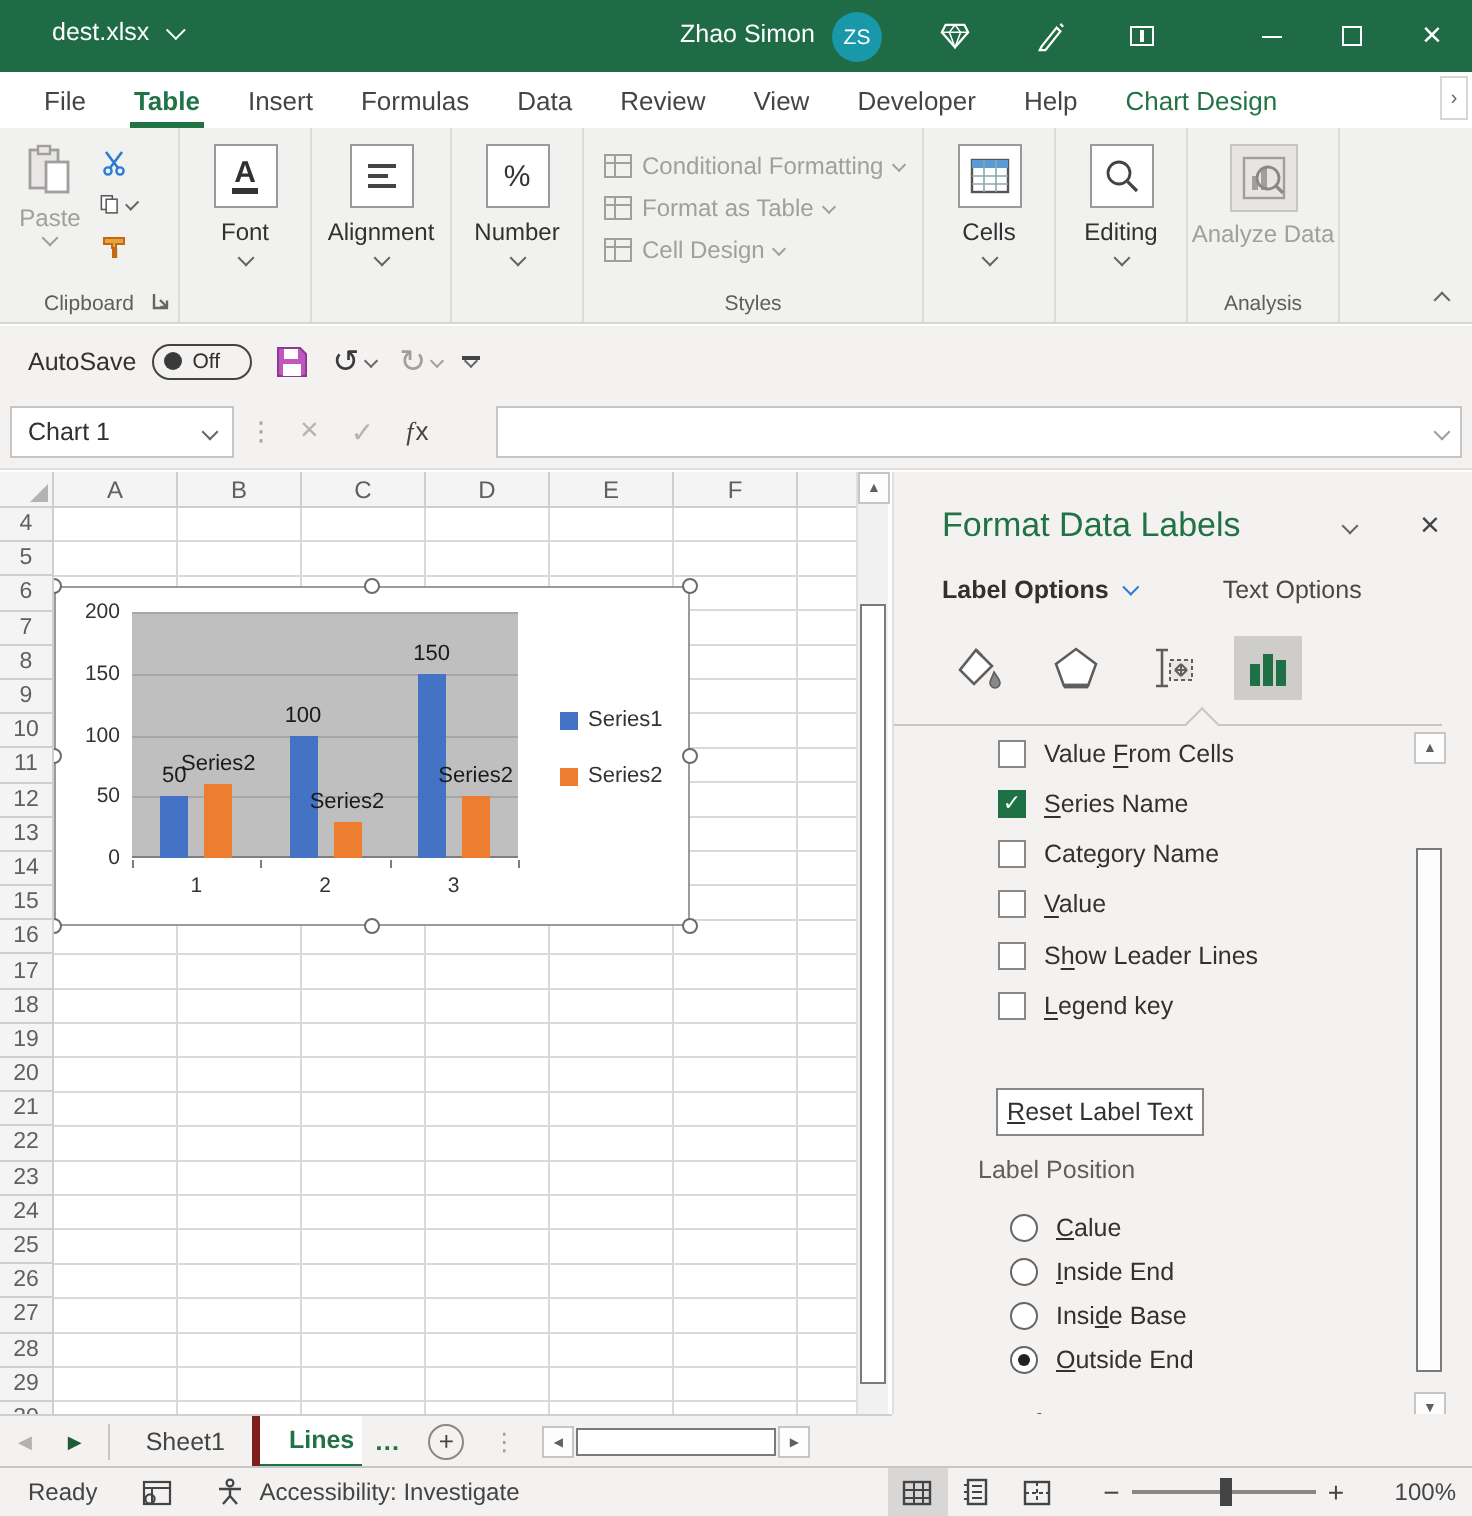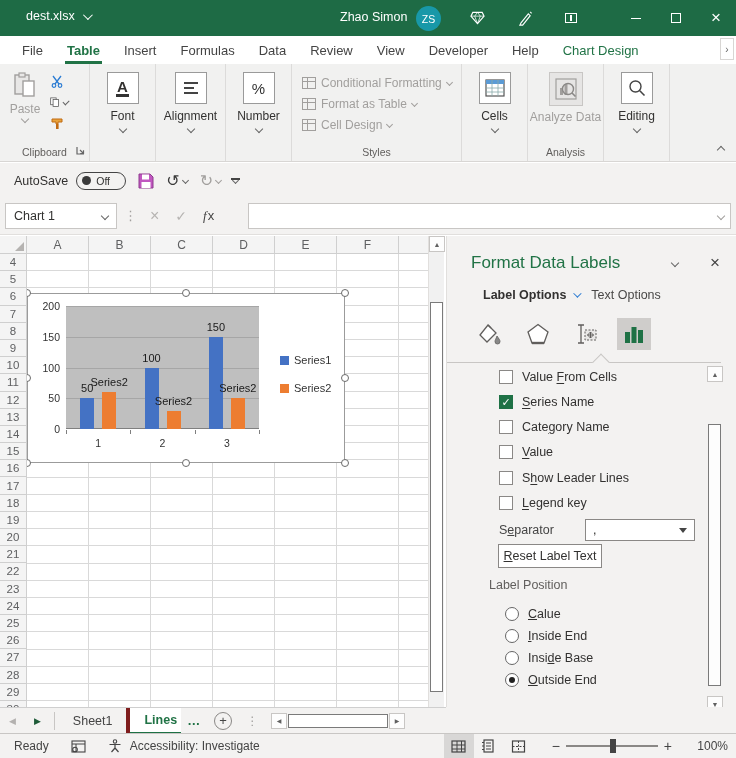--- a/index.html
+++ b/index.html
@@ -129,21 +129,21 @@
   .xtick { position:absolute; width:1px; height:4px; background:#7F7F7F; }
   .legend-entry { position:absolute; display:flex; align-items:center; gap:5px; font-size:11px; color:#333; }
   .legend-sq { width:9px; height:9px; }
 
   
   .pane { position:absolute; left:446px; top:0; width:290px; height:471px; background:#F3F2F1; border-left:1px solid #E1DFDD; font-size:12.5px; }
   .pane-title-row { position:absolute; left:24px; top:14px; right:10px; height:26px; display:flex; align-items:center; }
   .pane-title { font-size:17px; color:#217346; flex:1; }
   .pane-menu-chev { margin-right:26px; }
   .pane-close { color:#444; font-size:17px; width:22px; text-align:center; }
-  .pane-tabs { position:absolute; left:36px; top:52px; display:flex; gap:12px; align-items:center; }
+  .pane-tabs { position:absolute; left:24px; top:52px; display:flex; gap:44px; align-items:center; }
   .pane-tab { color:#494847; }
   .pane-tab.active { font-weight:bold; color:#323130; display:flex; align-items:center; gap:7px; }
   .blue-chev { display:inline-block; width:6px; height:6px; border-right:1.6px solid #2B7CD3; border-bottom:1.6px solid #2B7CD3; transform:rotate(45deg) translateY(-2px); }
   .pane-icons { position:absolute; left:26px; top:82px; display:flex; gap:14px; align-items:center; }
   .picon { width:34px; height:32px; display:flex; align-items:center; justify-content:center; }
   .picon.selected { background:#CFCDCB; }
   .pane-divider { position:absolute; left:0; top:126px; width:274px; height:1px; background:#C8C6C4; }
   .notch { position:absolute; left:148px; top:120px; width:12px; height:12px; background:#F3F2F1; border-left:1px solid #C8C6C4; border-top:1px solid #C8C6C4; transform:rotate(45deg); }
   .pane-content { position:absolute; left:0; top:128px; width:274px; bottom:0; }
   .cb-row { position:absolute; left:52px; display:flex; align-items:center; gap:9px; }
@@ -344,47 +344,47 @@
               <rect x="1" y="1" width="18" height="16" fill="#fff" stroke="#555" stroke-width="1.2"></rect>
               <rect x="1" y="1" width="18" height="4" fill="#5B9BD5"></rect>
               <path d="M1 9 L19 9 M1 13 L19 13 M7 1 L7 17 M13 1 L13 17" stroke="#8aa" stroke-width="0.8"></path>
             </svg>
           </span>
         <span class="blabel">Cells</span>
         <span class="chev"></span>
       </div>
     </div>
 
+    <div class="rgroup g-big">
+      <div class="bigbtn">
+        <span class="iconbox">
+            <svg width="18" height="18" viewBox="0 0 18 18">
+              <circle cx="7.5" cy="7.5" r="5.5" fill="none" stroke="#444" stroke-width="1.4"></circle>
+              <line x1="11.8" y1="11.8" x2="16.5" y2="16.5" stroke="#444" stroke-width="1.6"></line>
+            </svg>
+          </span>
+        <span class="blabel">Editing</span>
+        <span class="chev"></span>
+      </div>
+    </div>
+
     <div class="rgroup g-analysis">
       <div class="analyze">
         <span class="ibox">
             <svg width="22" height="22" viewBox="0 0 22 22">
               <rect x="1" y="1" width="20" height="20" fill="none" stroke="#A19F9D" stroke-width="1.2"></rect>
               <rect x="5" y="10" width="3" height="7" fill="#A19F9D"></rect>
               <rect x="9.5" y="6" width="3" height="11" fill="#A19F9D"></rect>
               <circle cx="13" cy="11" r="5.5" fill="none" stroke="#8a8886" stroke-width="1.4"></circle>
               <line x1="17" y1="15" x2="20.5" y2="18.5" stroke="#8a8886" stroke-width="1.6"></line>
             </svg>
           </span>
         <span class="blabel">Analyze Data</span>
       </div>
       <span class="glabel">Analysis</span>
-    </div>
-
-    <div class="rgroup g-big">
-      <div class="bigbtn">
-        <span class="iconbox">
-            <svg width="18" height="18" viewBox="0 0 18 18">
-              <circle cx="7.5" cy="7.5" r="5.5" fill="none" stroke="#444" stroke-width="1.4"></circle>
-              <line x1="11.8" y1="11.8" x2="16.5" y2="16.5" stroke="#444" stroke-width="1.6"></line>
-            </svg>
-          </span>
-        <span class="blabel">Editing</span>
-        <span class="chev"></span>
-      </div>
     </div>
 
     <div class="rgroup" style="flex:1; border-right:none"></div>
     <span class="chev up ribbon-collapse"></span>
   </div>
 
   <div class="qat">
     <span class="autosave">
       <span>AutoSave</span>
       <span class="pill">
@@ -593,27 +593,20 @@
           </div>
         <div class="cb-row" style="top:107px">
             <span class="cb"></span>
             <span class="cb-label"><span>S</span><u>h</u><span>ow Leader Lines</span></span>
           </div>
         <div class="cb-row" style="top:132px">
             <span class="cb"></span>
             <span class="cb-label"><span></span><u>L</u><span>egend key</span></span>
           </div>
 
-        <div class="sep-row">
-          <span class="sep-label"><span>S</span><u>e</u><span>parator</span></span>
-          <span class="sep-dd">
-              <span>,</span>
-              <span class="dd-tri"></span>
-            </span>
-        </div>
 
         <div class="reset-btn">
             <span><u>R</u><span>eset Label Text</span></span>
           </div>
 
         <div class="lp-heading">Label Position</div>
 
         <div class="radio-row" style="top:243px">
             <span class="radio"></span>
             <span><u>C</u><span>alue</span></span>

